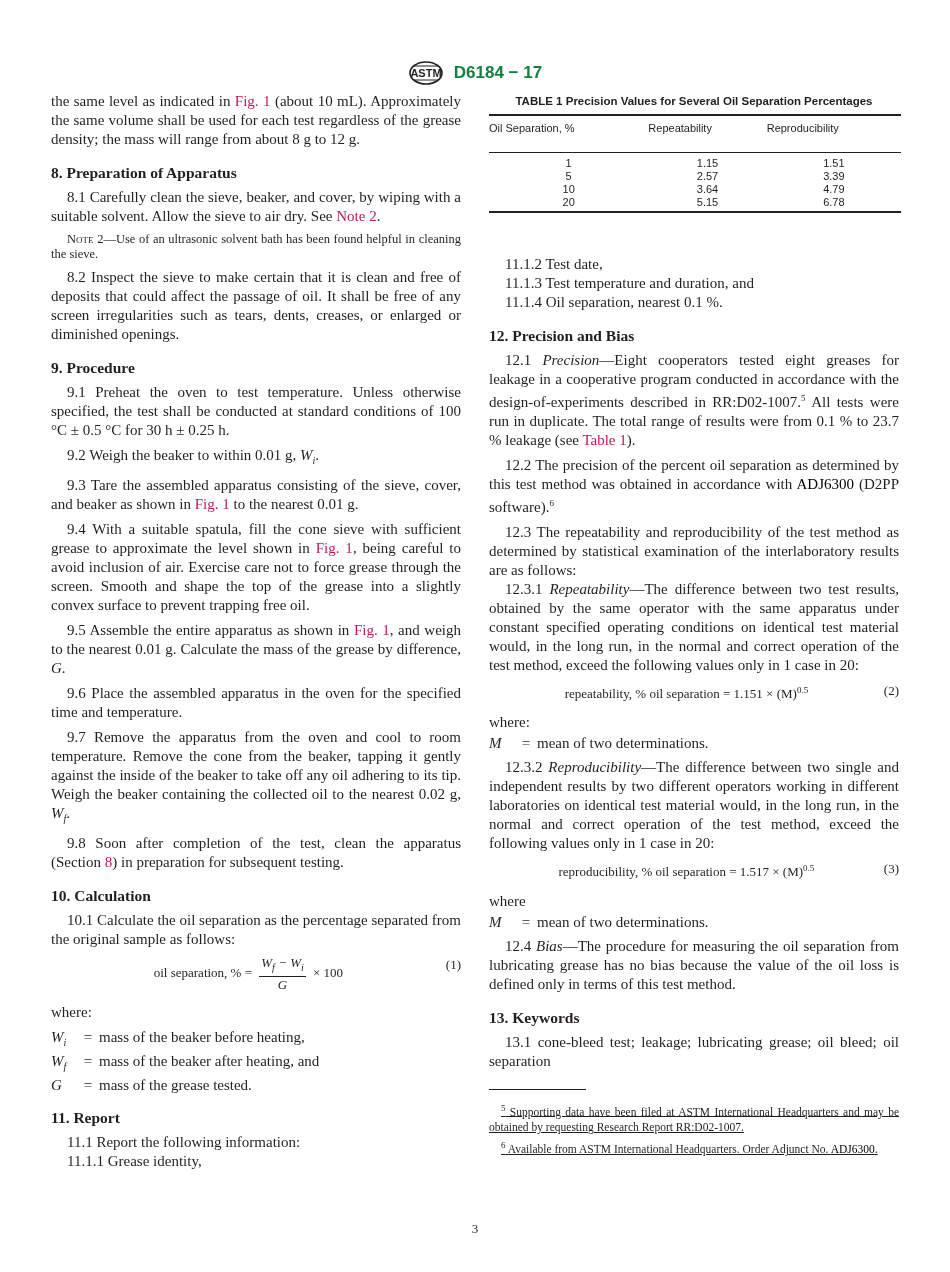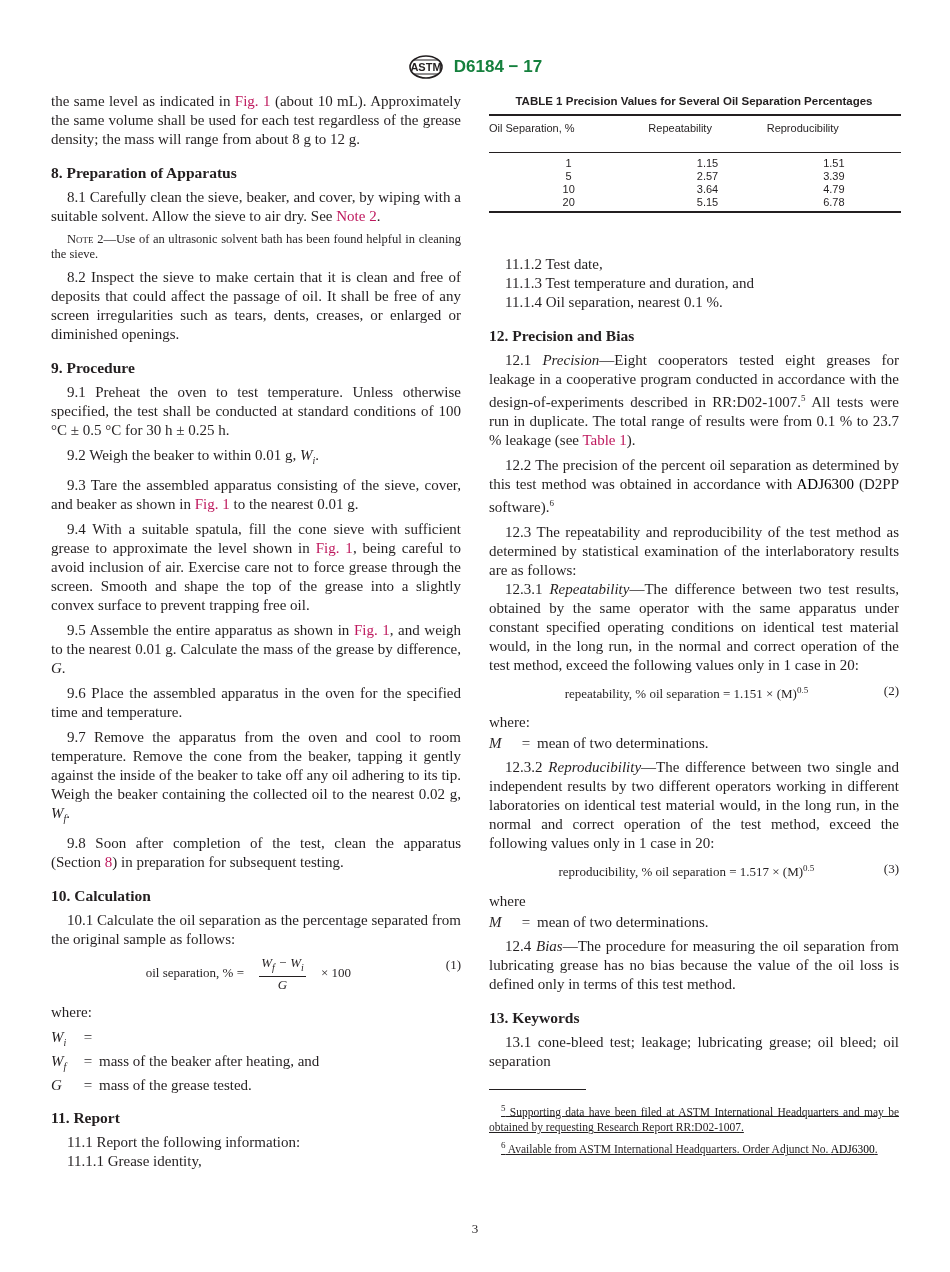--- a/index.html
+++ b/index.html
@@ -1,36 +1,36 @@
 <!DOCTYPE html>
 <html><head>
 <meta charset="utf-8">
 <style>
   html, body { margin: 0; padding: 0; background: #ffffff; }
   body { width: 950px; height: 1272px; position: relative; overflow: hidden;
          font-family: "Liberation Serif", "DejaVu Serif", serif; color: #231f20; }
-  .header { position: absolute; top: 54px; left: 0; width: 950px; text-align: center; }
+  .header { position: absolute; top: 60px; left: 0; width: 950px; text-align: center; }
   .header .logo { display: inline-block; vertical-align: middle; width: 36px; height: 26px; margin-right: 6px; }
   .header .code { display: inline-block; vertical-align: middle; font-family: "Liberation Sans", sans-serif;
                   font-weight: bold; font-size: 17px; color: #15803d; }
   .col { position: absolute; top: 92px; width: 410px; font-size: 15px; line-height: 19px; text-align: justify; }
   .col.left { left: 51px; }
   .col.right { left: 489px; }
   p { margin: 0 0 6px 0; }
   .indent { text-indent: 16px; }
   h2 { font-size: 15.5px; font-weight: bold; margin: 14px 0 6px 0; line-height: 19px; }
   .note { font-size: 12.5px; line-height: 15px; text-indent: 16px; margin: 6px 0 6px 0; }
   .smallcaps { font-variant: small-caps; }
   .link-red { color: #be185d; }
   .link-blue { color: #000000; }
   i, .it { font-style: italic; }
   sub { font-size: 10px; }
   .eq { display: flex; justify-content: space-between; margin: 6px 0 10px 0; font-size: 13px; }
   .eq .expr { flex: 1; text-align: center; }
-  .frac { display: inline-flex; flex-direction: column; align-items: center; vertical-align: middle; margin: 0 12px; }
+  .frac { display: inline-flex; flex-direction: column; align-items: center; vertical-align: middle; margin: 0 4px; }
   .frac .num { border-bottom: 1px solid #231f20; padding: 0 2px; line-height: 16px; }
   .frac .den { line-height: 16px; }
   .defs { margin: 4px 0 8px 0; }
   .def { display: flex; line-height: 18px; }
   .def .sym { width: 26px; font-style: italic; }
   .def .eqs { width: 22px; text-align: center; }
   .list-item { text-indent: 16px; margin: 0; }
   table.t1 { width: 412px; border-collapse: collapse; font-family: "Liberation Sans", sans-serif; font-size: 11px; }
   .t1cap { font-family: "Liberation Sans", sans-serif; font-weight: bold; font-size: 11.5px; text-align: center; margin-bottom: 3px; white-space: nowrap; }
   table.t1 th { font-weight: normal; padding: 3px 0 14px 0; border-top: 2px solid #231f20; border-bottom: 1px solid #231f20; }
@@ -84,20 +84,21 @@
       </span>
       <span>× 100</span>
     </span>
     <span>(1)</span>
   </div>
   <p>where:</p>
   <div class="defs">
     <div class="def">
         <span class="sym"><span>W</span><sub>i</sub></span>
         <span class="eqs">=</span>
+        <span>mass of the beaker before heating,</span>
       </div>
     <div class="def">
         <span class="sym"><span>W</span><sub>f</sub></span>
         <span class="eqs">=</span>
         <span>mass of the beaker after heating, and</span>
       </div>
     <div class="def">
         <span class="sym"><span>G</span></span>
         <span class="eqs">=</span>
         <span>mass of the grease tested.</span>

